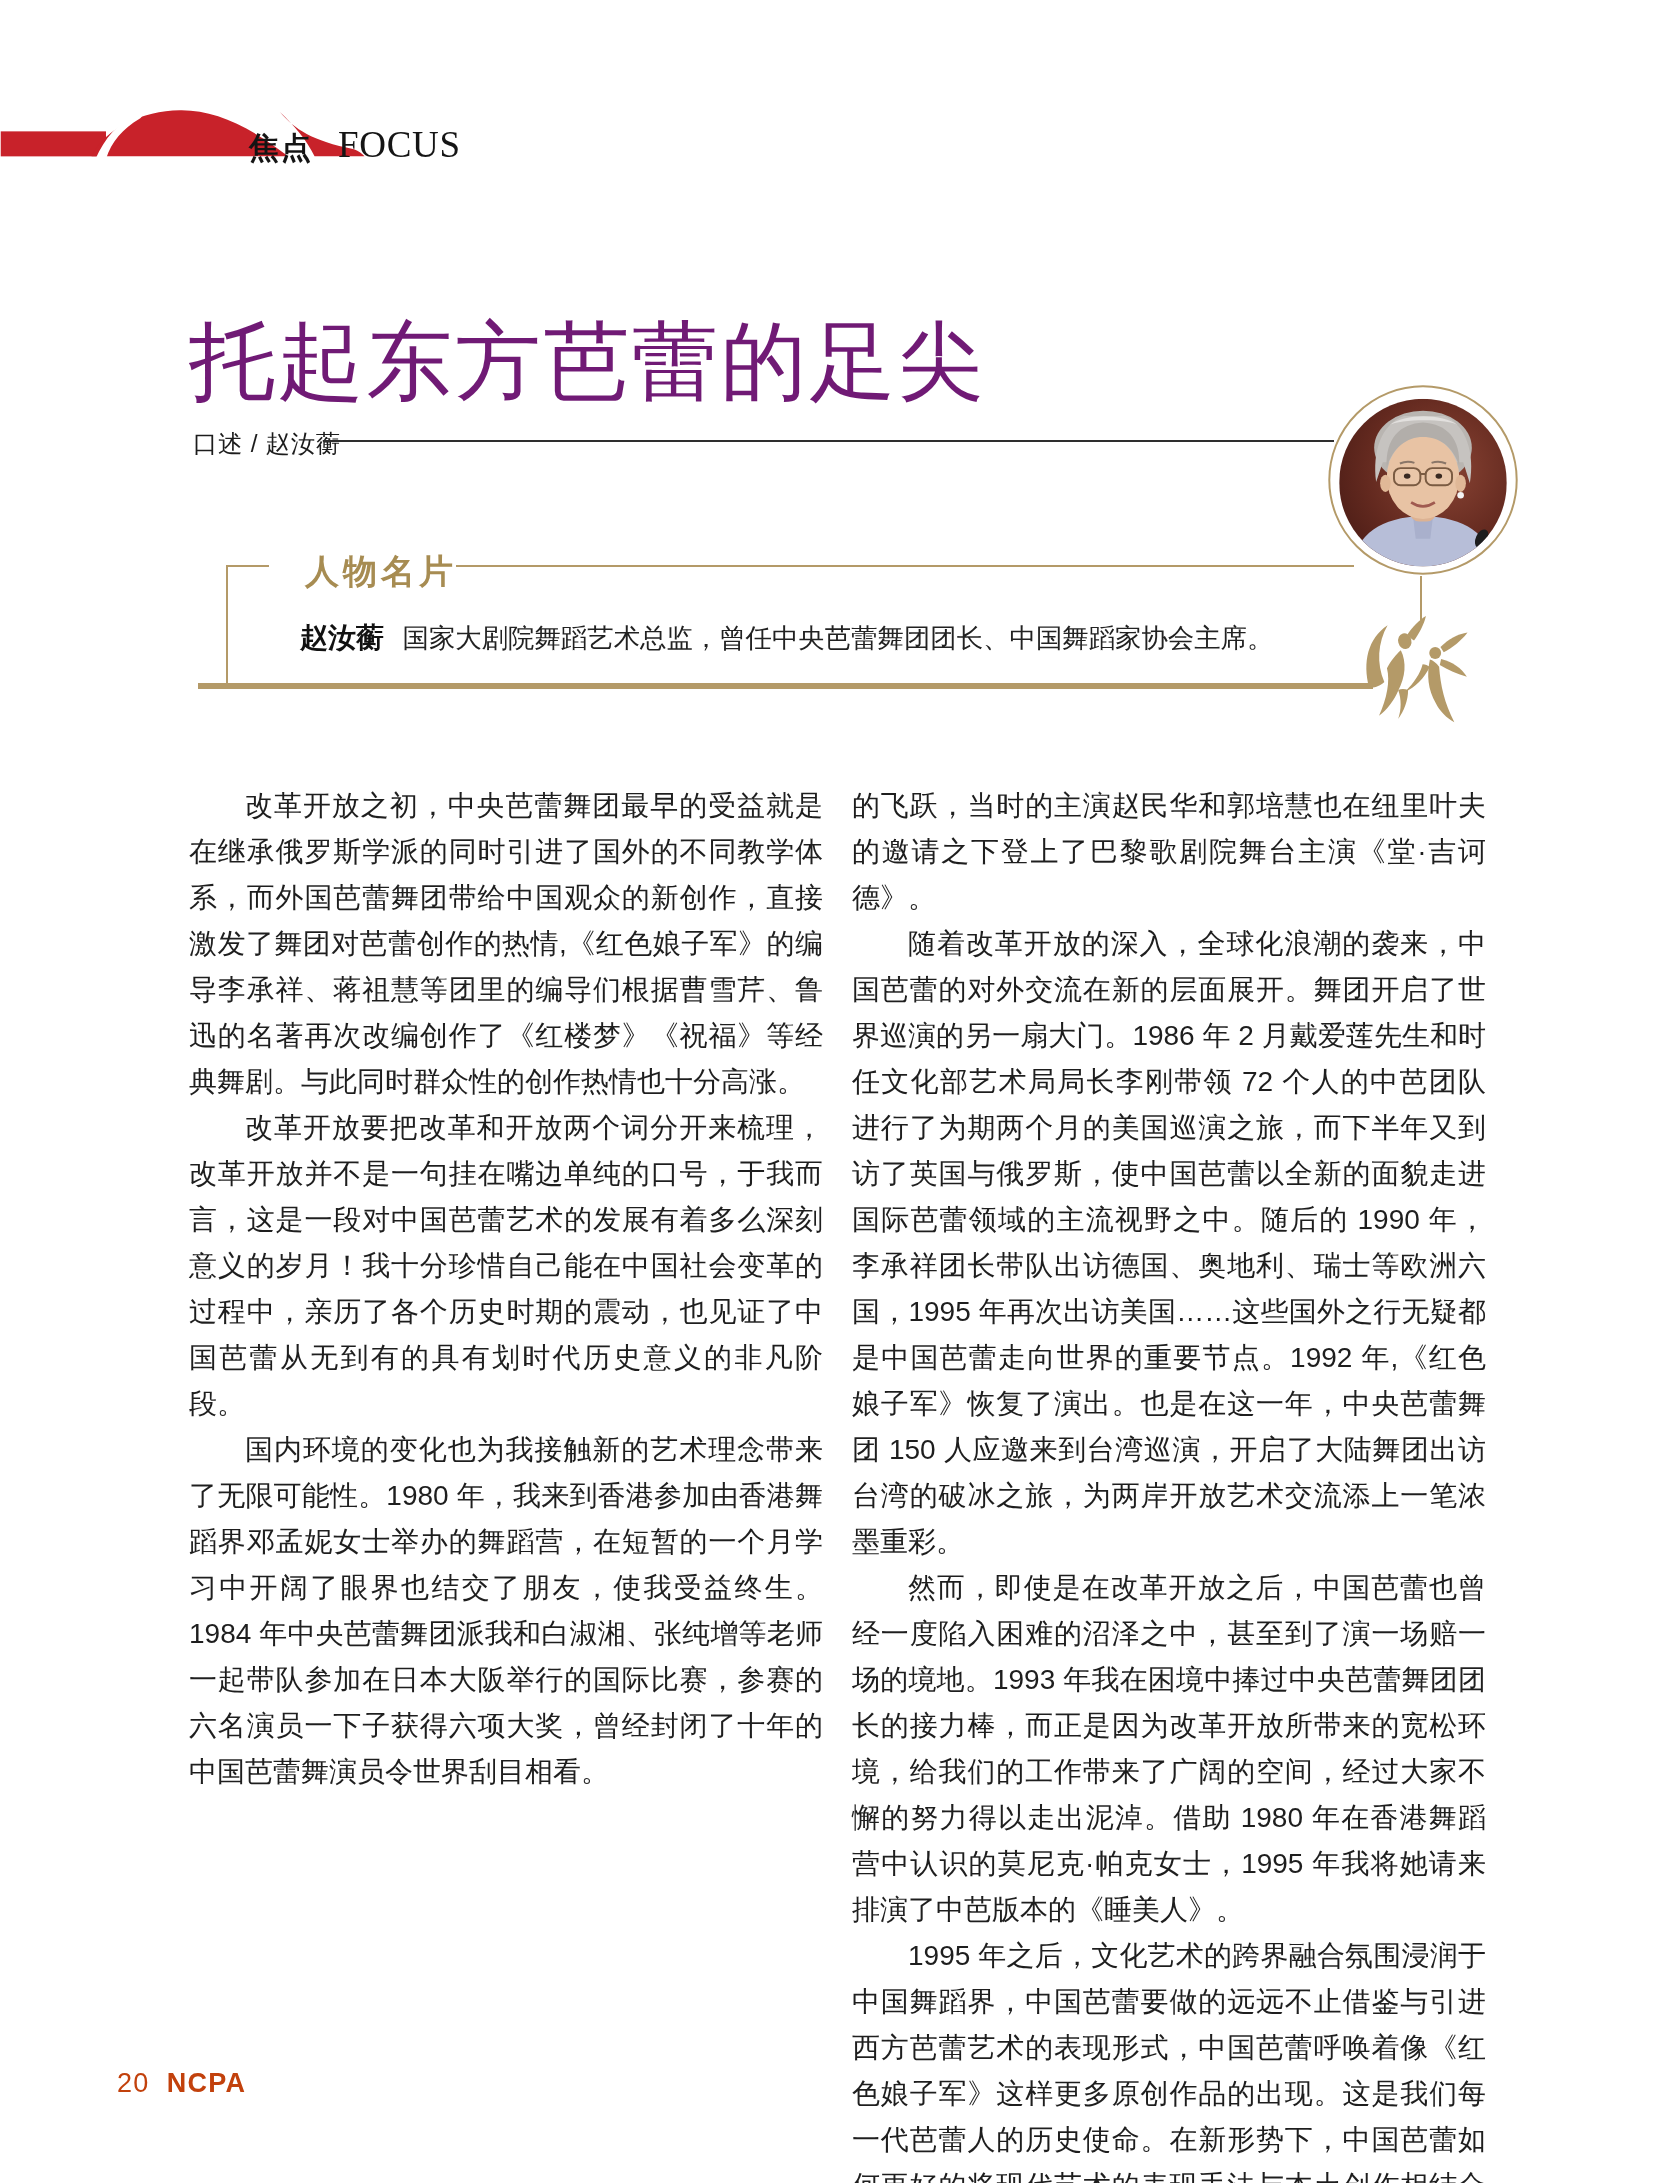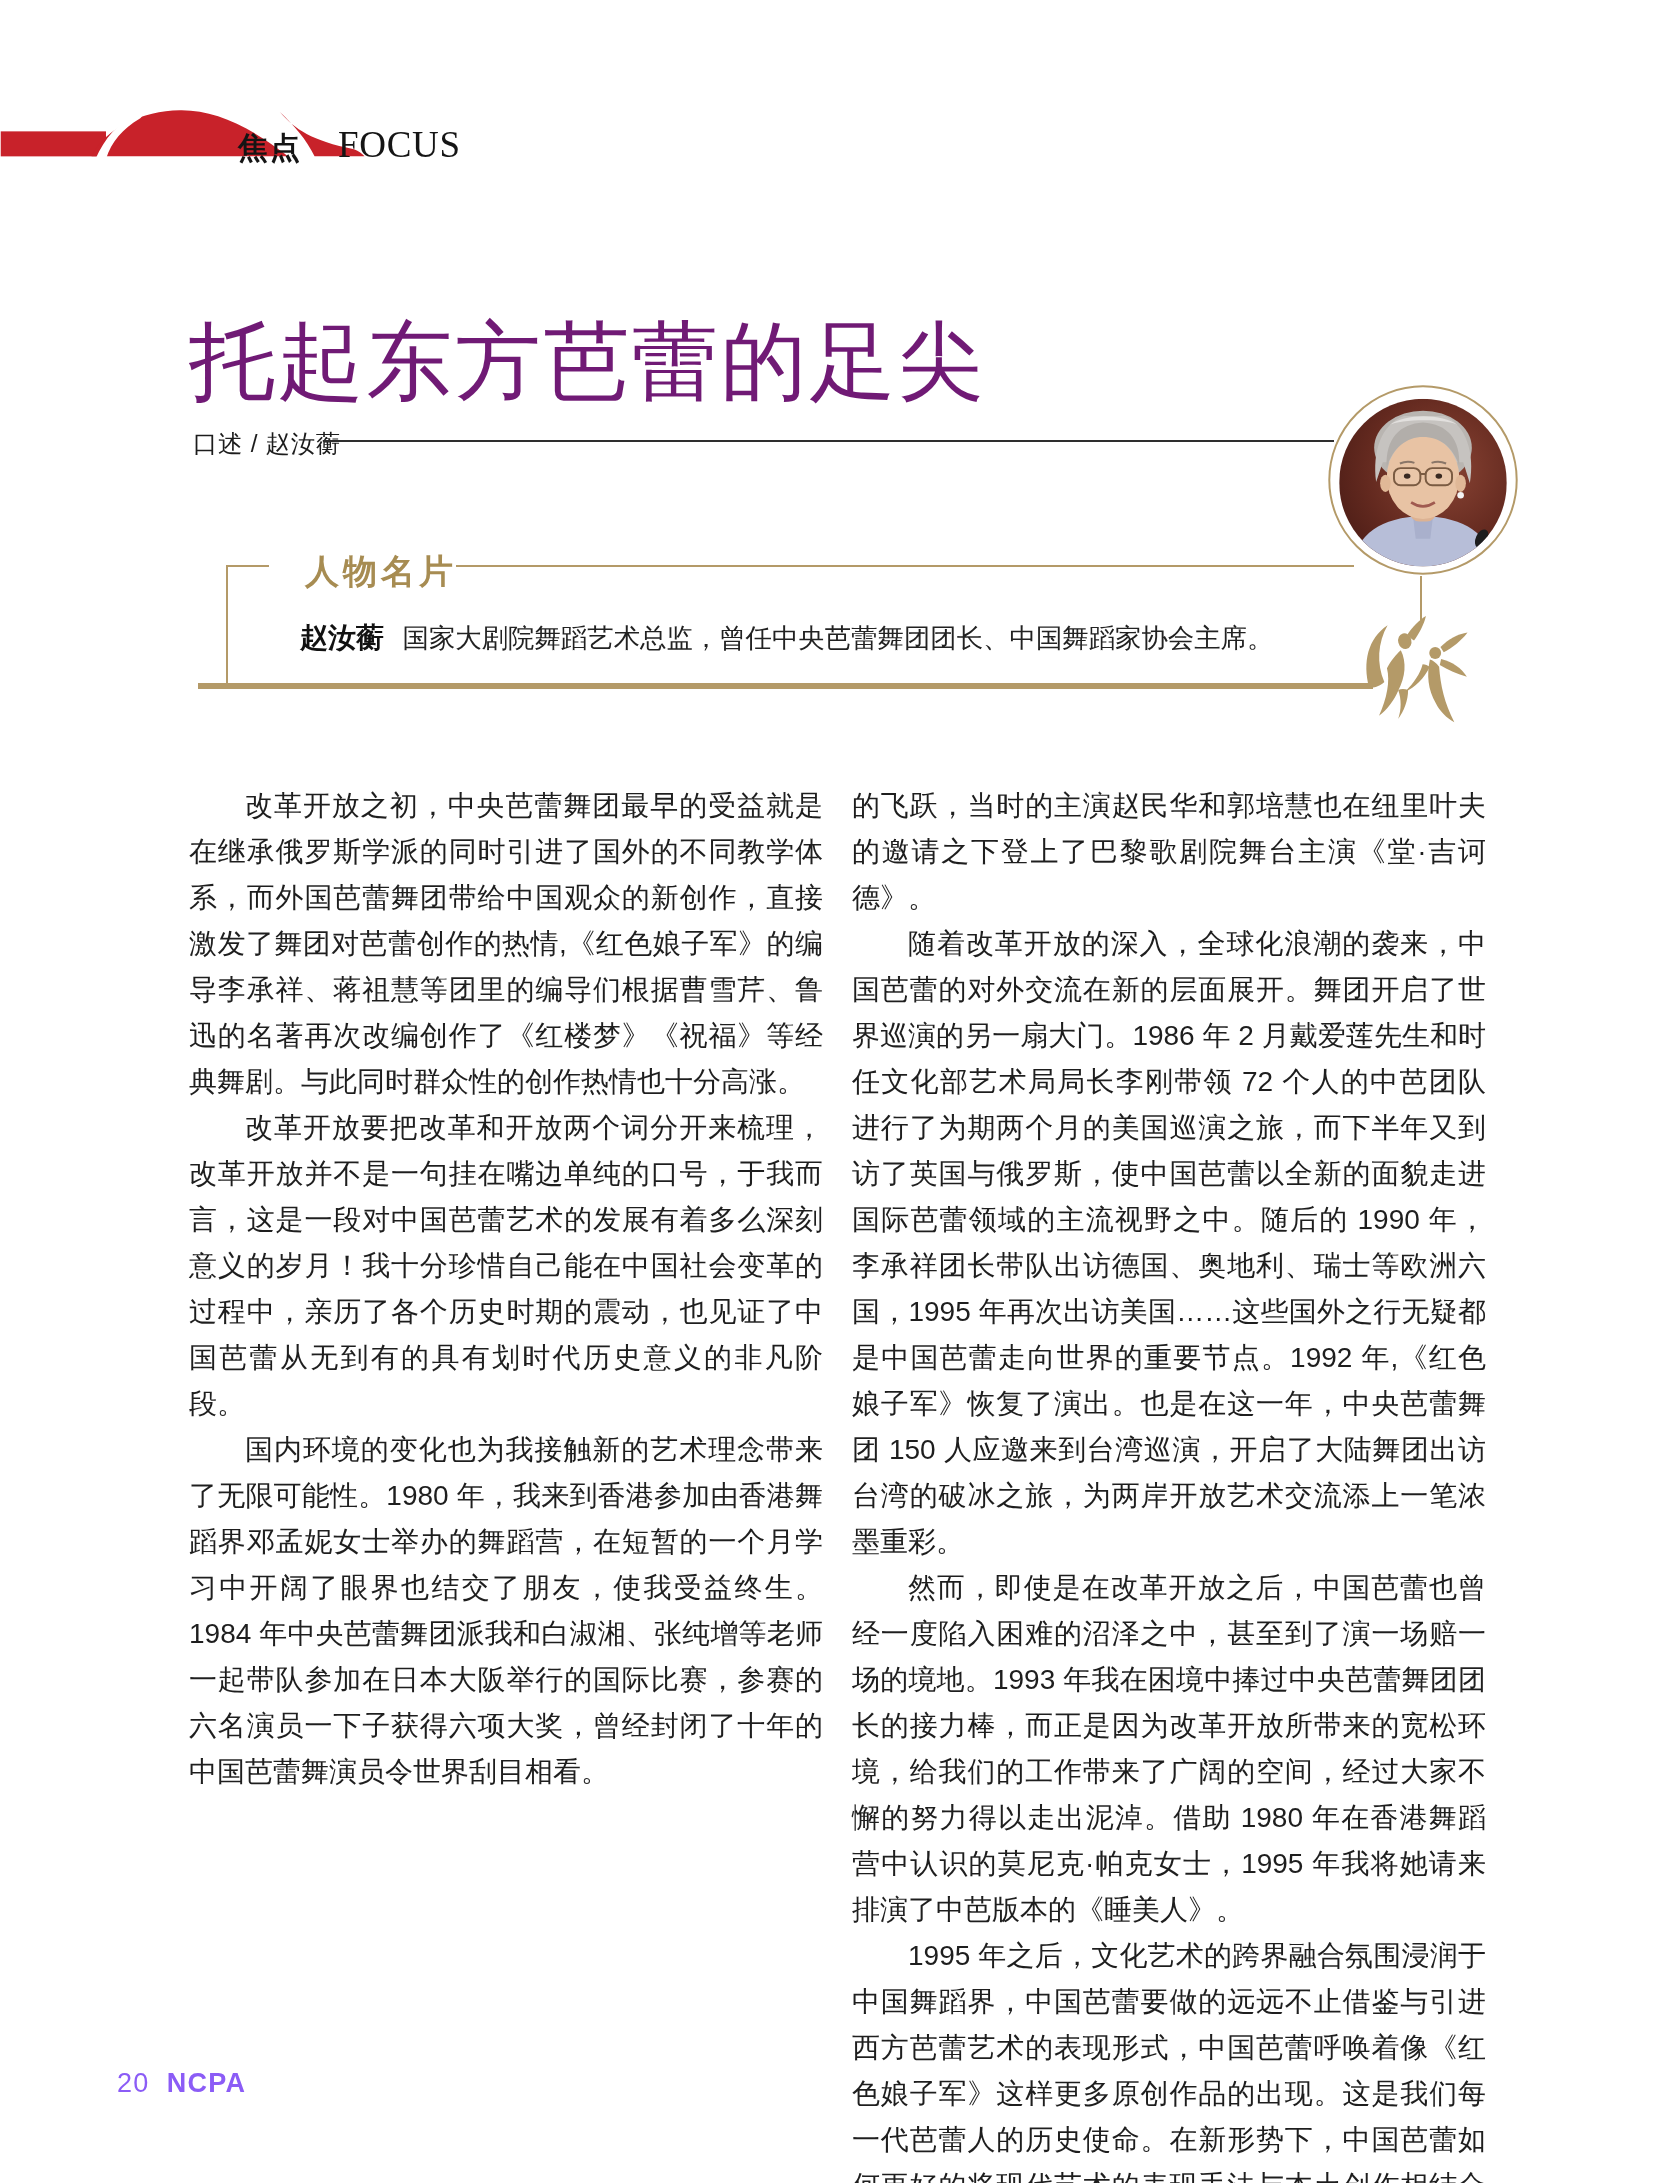--- a/index.html
+++ b/index.html
@@ -3,21 +3,21 @@
 <meta charset="utf-8">
 <style>
   html,body{margin:0;padding:0;background:#e8e8e8;}
   #page{
     position:relative;width:1676px;height:2183px;background:#ffffff;
     font-family:"Liberation Sans",sans-serif;overflow:hidden;
   }
   
   #banner-svg{position:absolute;left:0;top:109px;}
   .kicker-cn{
-    position:absolute;left:238px;top:128px;font-size:30px;font-weight:900;
+    position:absolute;left:249px;top:128px;font-size:30px;font-weight:900;
     color:#141414;letter-spacing:2px;font-family:"Liberation Sans",sans-serif;
   }
   .kicker-en{
     position:absolute;left:338px;top:123px;font-size:37px;font-weight:400;
     color:#151515;letter-spacing:0.7px;font-family:"Liberation Serif",serif;
   }
   
   .headline{
     position:absolute;left:189px;top:253px;font-size:86px;line-height:1.2;
     color:#701a75;font-family:"Liberation Serif",serif;font-weight:500;letter-spacing:2.6px;
@@ -54,21 +54,21 @@
   .col{
     position:absolute;top:783px;width:634px;font-size:28px;line-height:46px;
     color:#1e1e1e;text-align:justify;
   }
   .col p{margin:0;}
   .col p.indent{text-indent:2em;}
   #col-left{left:189px;}
   #col-right{left:852px;}
   
   .footer{
-    position:absolute;left:117px;top:2068px;font-size:27px;color:#8b5cf6;letter-spacing:1.3px;
+    position:absolute;left:117px;top:2068px;font-size:27px;color:#c2410c;letter-spacing:1.3px;
   }
   .footer .pg{font-weight:400;margin-right:17px;}
   .footer .brand{font-weight:700;}
 </style>
 </head>
 <body>
 
 <div id="page">
 
   <svg id="banner-svg" width="462" height="50" viewBox="0 0 700 76">

